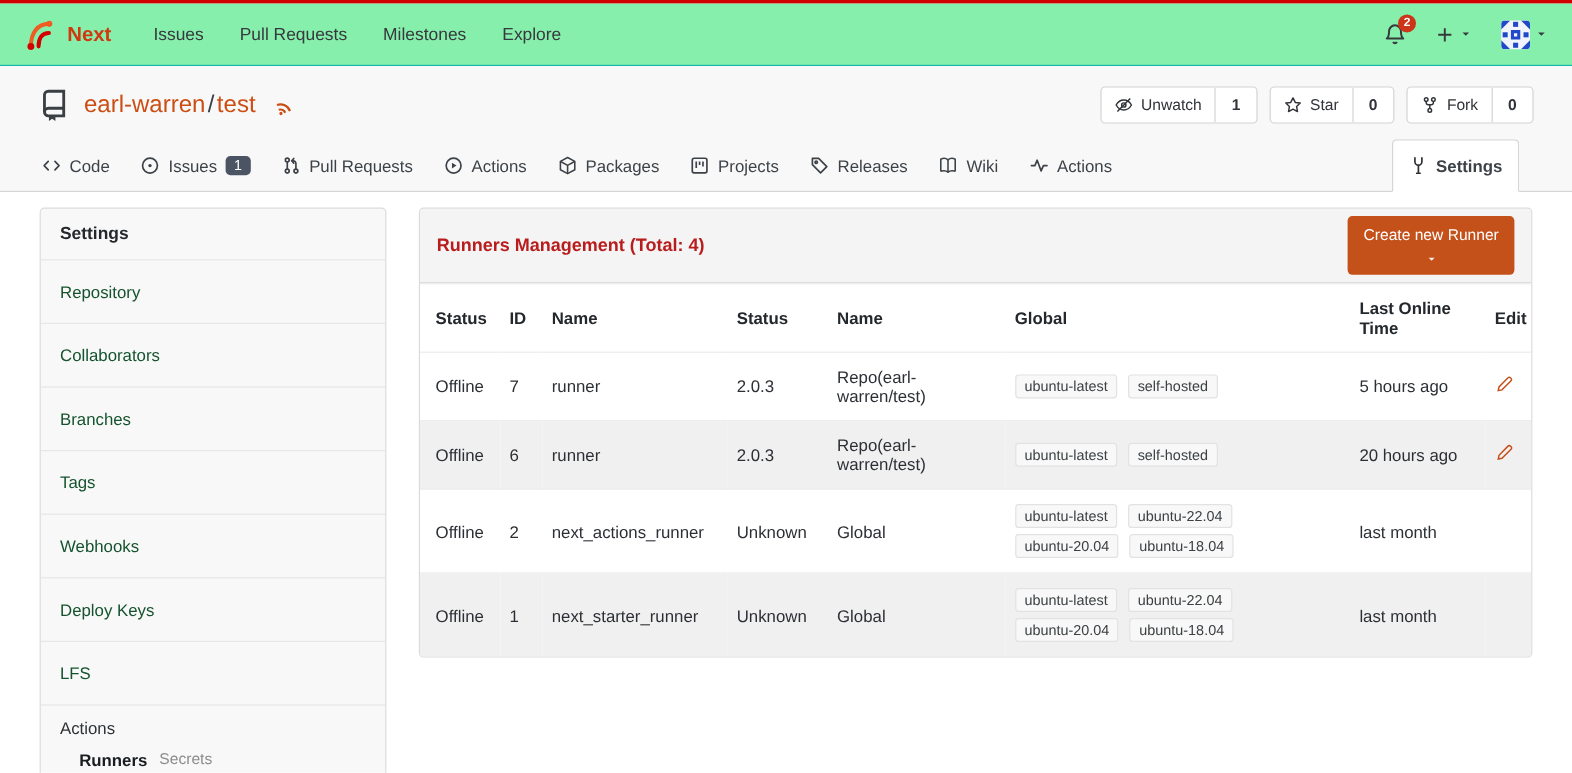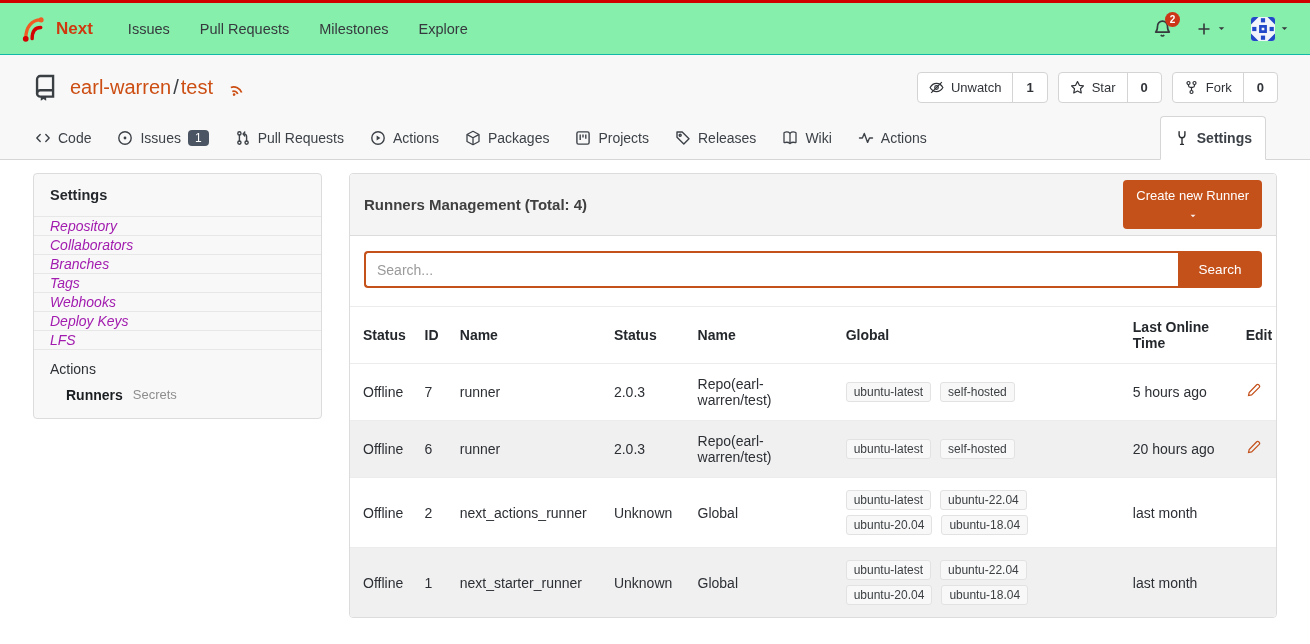--- a/index.html
+++ b/index.html
@@ -64,37 +64,37 @@
   }
 
   
   .content { display:flex; gap:27px; padding:13px 33px 20px; background:#fff; }
 
   .sidebar {
     width:289px; flex:0 0 289px; align-self:flex-start;
     border:1px solid #dcdcdc; border-radius:4px; overflow:hidden; background:#f8f8f8;
   }
   .side-head { padding:13px 16px; font-weight:bold; font-size:14.5px; color:#24282c; }
-  .side-item { padding:1px 16px; border-top:1px solid #e7e7e7; color:#a21caf; cursor:pointer;font-style:italic; }
+  .side-item { padding:18px 16px; border-top:1px solid #e7e7e7; color:#14532d; cursor:pointer; }
   .side-group { border-top:1px solid #e7e7e7; padding:11px 16px 15px; }
   .side-group-label { color:#2e3236; cursor:pointer; }
   .side-sub { margin:10px 0 0 16px; display:flex; flex-direction:row; gap:10px; }
   .side-sub-item { cursor:pointer; }
   .side-sub-item--active { font-weight:bold; color:#1b1e21; }
   .side-sub-item--muted { color:#8d8d8d; font-size:13px; }
 
   .panel {
     flex:1; align-self:flex-start; background:#fff;
     border:1px solid #dcdcdc; border-radius:4px; overflow:hidden;
   }
   .panel-head {
     display:flex; align-items:center; justify-content:space-between;
     background:#f4f4f4; border-bottom:1px solid #dcdcdc; padding:6px 14px; min-height:42px;
   }
-  .panel-title { font-weight:bold; font-size:15px; color:#404040; }
+  .panel-title { font-weight:bold; font-size:15px; color:#b91c1c; }
   .create-btn {
     background:#c4501a; color:#fff; border:none; border-radius:4px;
     padding:8px 13px; font-size:13px; display:flex; align-items:center; gap:8px; cursor:pointer;
     font-family:inherit;
     flex-direction:column;
   }
   .create-btn .caret { opacity:.9; }
 
   .search-row { display:flex; padding:15px 14px 18px; }
   .search-input {
@@ -377,24 +377,20 @@
       <button class="create-btn">
         <span>Create new Runner</span>
         <span class="caret">
           <svg width="10" height="10" viewBox="0 0 16 16" fill="#ffffff">
               <path d="M4 6l4 4 4-4z"></path>
             </svg>
         </span>
       </button>
     </div>
 
-    <div class="search-row">
-      <input class="search-input" type="text" autofocus="" placeholder="Search..." style="">
-      <button class="search-btn">Search</button>
-    </div>
 
     <table class="runners">
       <colgroup>
         <col style="width:66px">
           <col style="width:35px">
           <col style="width:153px">
           <col style="width:83px">
         <col style="width:147px">
           <col style="width:285px">
           <col style="width:112px">

